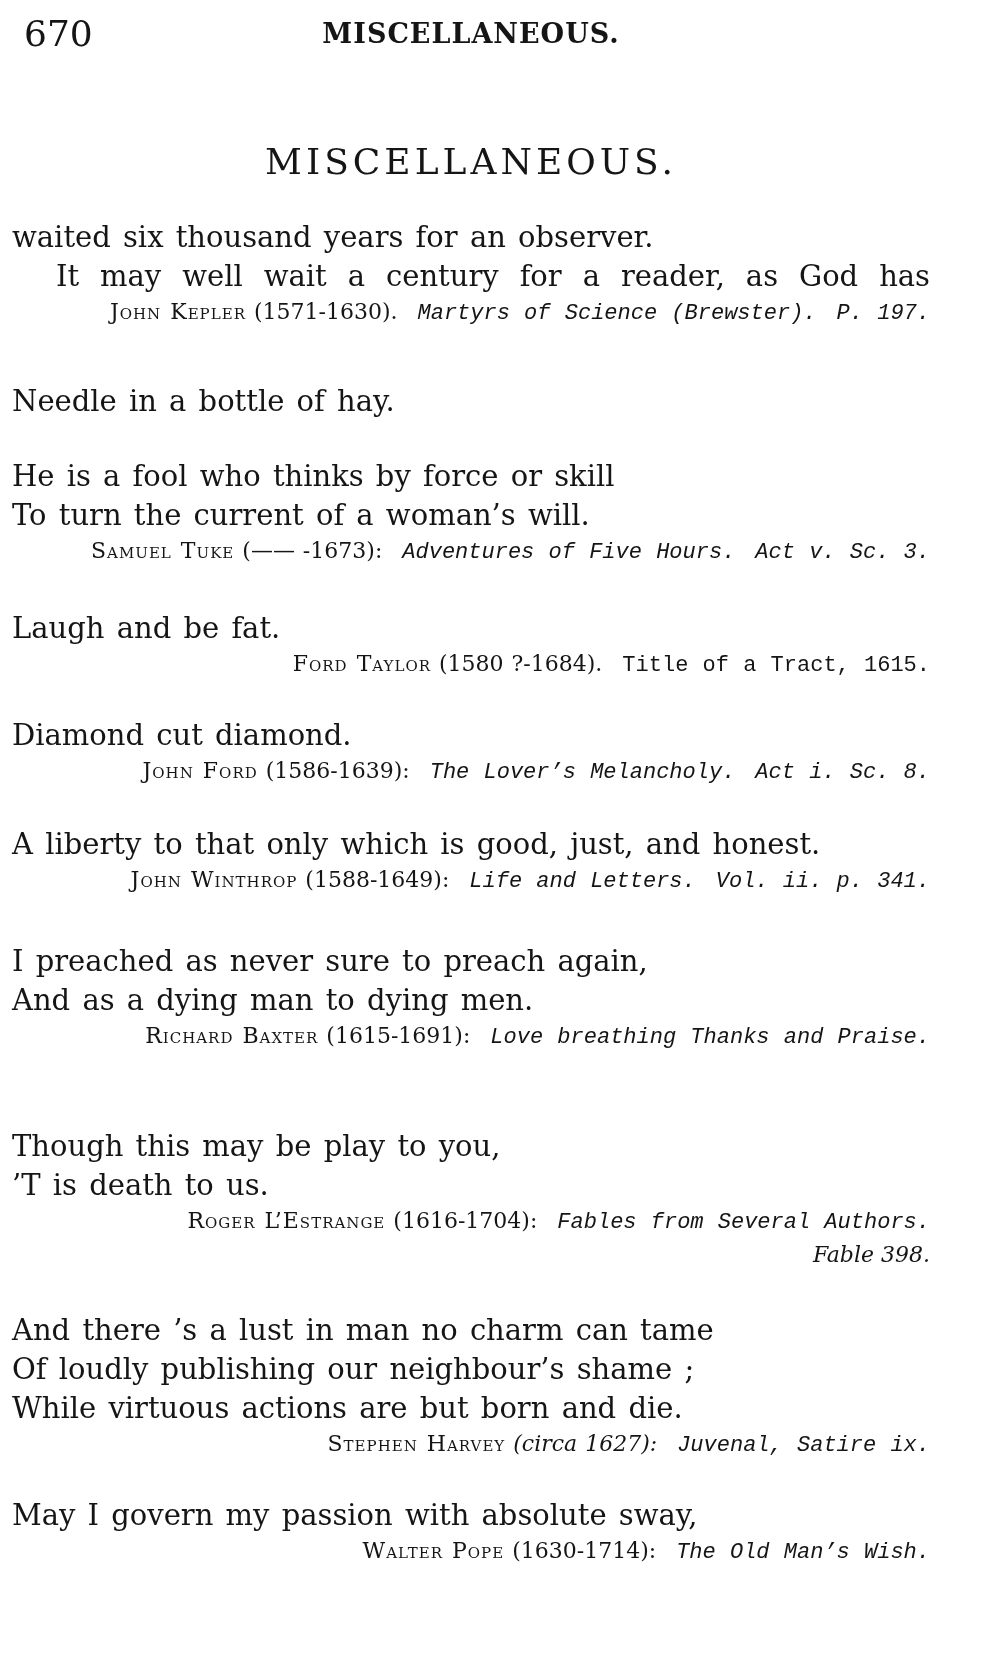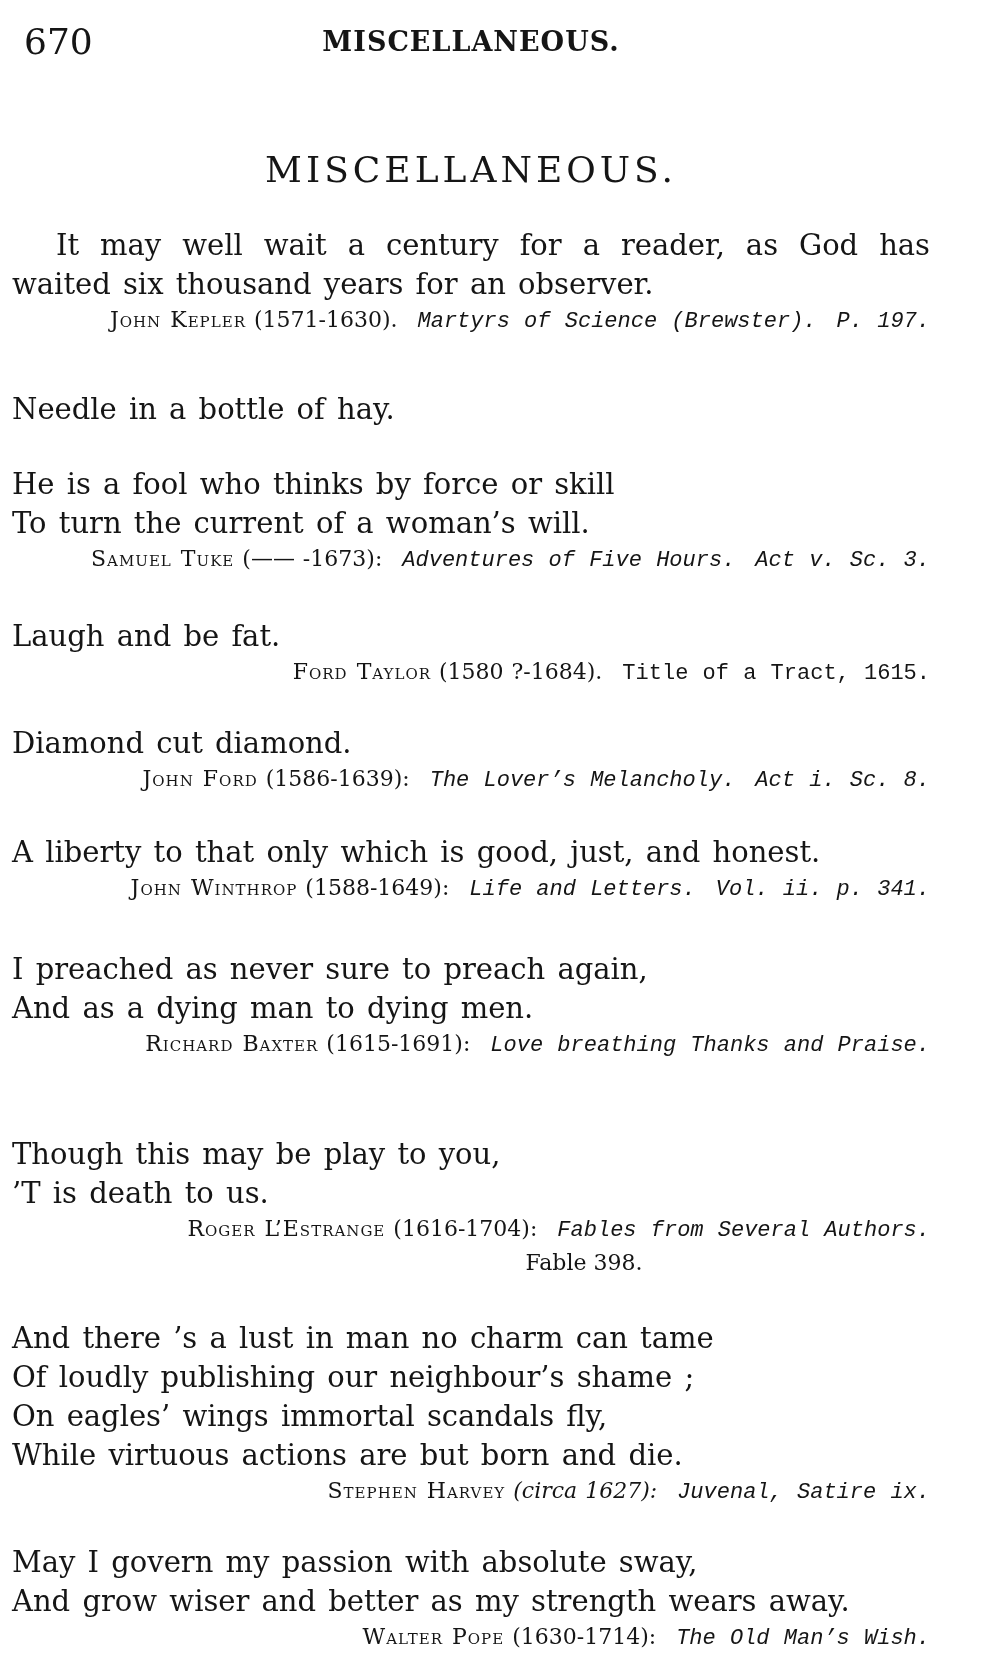--- a/index.html
+++ b/index.html
@@ -15,21 +15,21 @@
     overflow: hidden;
   }
   .page {
     position: relative;
     width: 918px;
     margin-left: 12px;
   }
   .page-header {
     position: relative;
     height: 42px;
-    margin-top: 22px;
+    margin-top: 14px;
   }
   .page-number {
     position: absolute;
     left: 12px;
     top: 0;
     font-size: 36px;
     line-height: 40px;
   }
   .running-header {
     position: absolute;
@@ -71,21 +71,22 @@
   }
   .attribution .author {
     font-variant: small-caps;
     letter-spacing: 1px;
   }
   .attribution .italic { font-style: italic; }
   .attribution .gap { margin-left: 12px; font-family: Liberation Mono, monospace; }
   .attr-line2 {
     font-size: 22px;
     line-height: 32px;
-    text-align: center;
+    font-style: italic;
+    text-align: right;
     margin-left: 226px;
   }
   
   .g1  { margin-top: 34px; }
   .g2  { margin-top: 52px; }
   .g3  { margin-top: 36px; }
   .g4  { margin-top: 40px; }
   .g5  { margin-top: 34px; }
   .g6  { margin-top: 36px; }
   .g7  { margin-top: 44px; }
@@ -99,22 +100,22 @@
 <div class="page">
 
   <div class="page-header">
     <span class="page-number">670</span>
     <span class="running-header">MISCELLANEOUS.</span>
   </div>
 
   <div class="section-title">MISCELLANEOUS.</div>
 
   <section class="quote-group g1">
+    <div class="qline">waited six thousand years for an observer.</div>
     <div class="qline indent justify">It may well wait a century for a reader, as God has</div>
-    <div class="qline">waited six thousand years for an observer.</div>
     <div class="attribution">
       <span class="author">John Kepler</span>
       <span class="dates">(1571-1630).</span>
       <span class="work italic gap">Martyrs of Science (Brewster).</span>
       <span class="ref italic gap">P. 197.</span>
     </div>
   </section>
 
   <section class="quote-group g2">
     <div class="qline">Needle in a bottle of hay.</div>
@@ -177,32 +178,30 @@
       <span class="author">Roger L’Estrange</span>
       <span class="dates">(1616-1704):</span>
       <span class="work italic gap">Fables from Several Authors.</span>
     </div>
     <div class="attr-line2">Fable 398.</div>
   </section>
 
   <section class="quote-group g9">
     <div class="qline">And there ’s a lust in man no charm can tame</div>
     <div class="qline">Of loudly publishing our neighbour’s shame ;</div>
-    <div class="qline">On eagles’ wings immortal scandals fly,</div>
     <div class="qline">While virtuous actions are but born and die.</div>
     <div class="attribution">
       <span class="author">Stephen Harvey</span>
       <span class="dates italic">(circa 1627):</span>
       <span class="work italic gap">Juvenal, Satire ix.</span>
     </div>
   </section>
 
   <section class="quote-group g10">
     <div class="qline">May I govern my passion with absolute sway,</div>
-    <div class="qline">And grow wiser and better as my strength wears away.</div>
     <div class="attribution">
       <span class="author">Walter Pope</span>
       <span class="dates">(1630-1714):</span>
       <span class="work italic gap">The Old Man’s Wish.</span>
     </div>
   </section>
 
 </div>
 
 </body></html>

